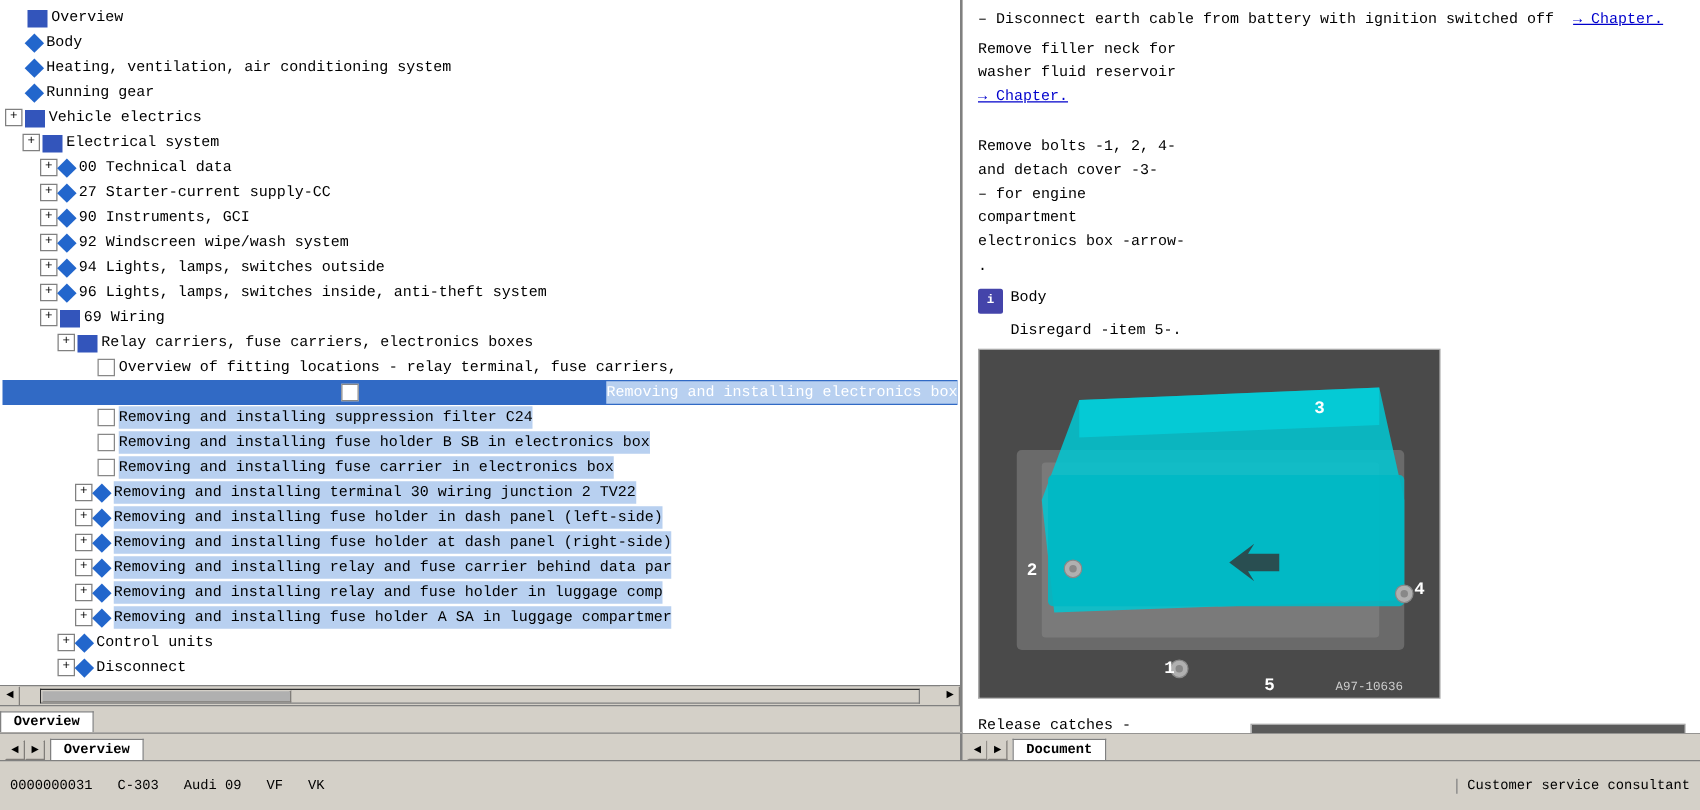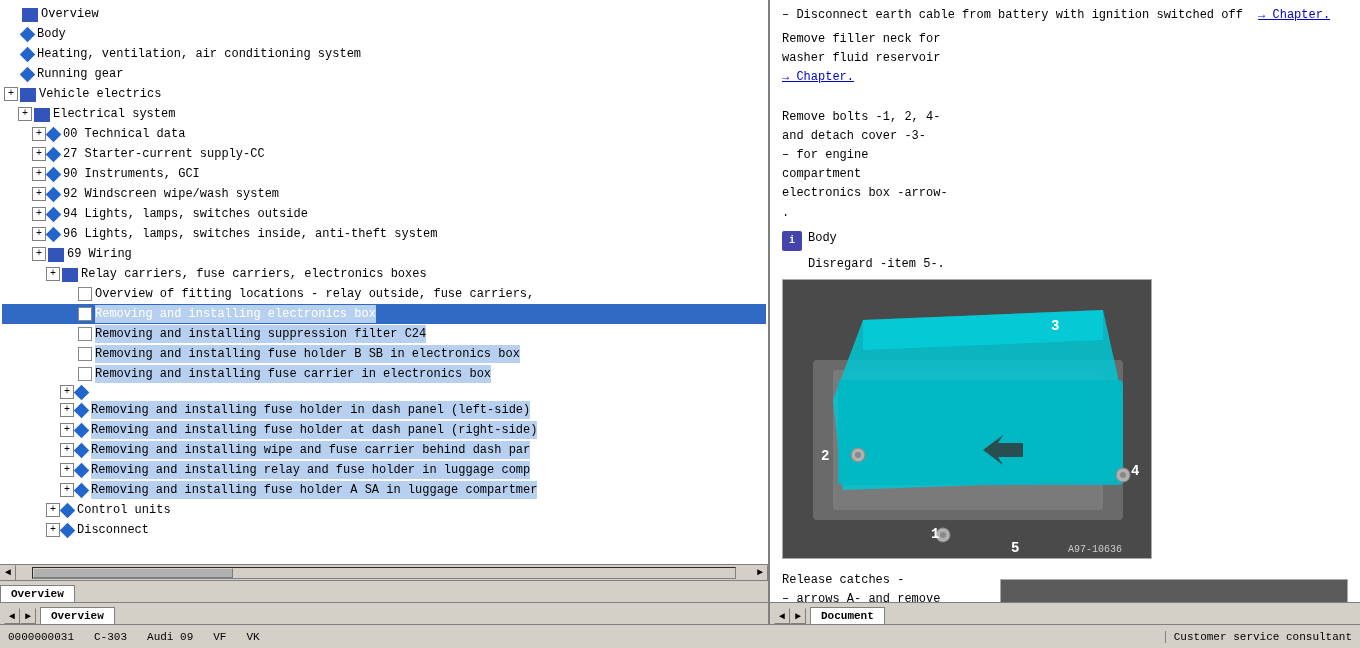--- a/index.html
+++ b/index.html
@@ -28,21 +28,21 @@
 
     
     .right-panel { flex: 1; background: #ffffff; overflow-y: auto; overflow-x: hidden; padding: 8px 12px; }
     .link { color: #0000cc; text-decoration: underline; cursor: pointer; }
     .car-image { width: 370px; height: 280px; background: #e8e8e8; border: 1px solid #aaa; position: relative; overflow: hidden; }
     .car-image-2 { width: 370px; height: 250px; background: #d8d8d8; border: 1px solid #aaa; position: relative; overflow: hidden; margin-top: 8px; }
     .note-box { display: flex; align-items: flex-start; margin: 6px 0; }
     .note-icon { width: 20px; height: 20px; background: #4444aa; border-radius: 2px; display: flex; align-items: center; justify-content: center; color: white; font-size: 10px; font-weight: bold; margin-right: 6px; flex-shrink: 0; }
 
     
-    .status-bar { height: 24px; background: #d4d0c8; border-top: 1px solid #808080; display: flex; align-items: center; font-size: 11px; }
+    .status-bar { height: 40px; background: #d4d0c8; border-top: 1px solid #808080; display: flex; align-items: center; font-size: 11px; }
     .status-left { padding: 0 8px; border-right: 1px solid #808080; flex: 1; display: flex; gap: 20px; }
     .status-right { padding: 0 8px; }
     .nav-btn { width: 16px; height: 16px; background: #d4d0c8; border: 1px outset #d4d0c8; display: flex; align-items: center; justify-content: center; font-size: 10px; cursor: pointer; }
 
     
     .top-instruction { font-size: 12px; margin-bottom: 8px; display: flex; align-items: flex-end; gap: 4px; }
   </style>
 </head>
 <body>
 
@@ -117,23 +117,23 @@
           <span class="tree-label">69 Wiring</span>
         </div>
         <div class="tree-item" style="padding-left: 44px;">
           <span class="expand-btn">+</span>
           <span style="display:inline-block;width:16px;height:14px;background:#3355bb;margin-right:3px;flex-shrink:0;position:relative;top:1px;"></span>
           <span class="tree-label">Relay carriers, fuse carriers, electronics boxes</span>
         </div>
         <div class="tree-item" style="padding-left: 58px;">
           <span style="display:inline-block;width:16px;height:14px;margin-right:2px;flex-shrink:0;"></span>
           <span style="display:inline-block;width:14px;height:14px;background:white;border:1px solid #888;margin-right:3px;flex-shrink:0;"></span>
-          <span class="tree-label">Overview of fitting locations - relay outside, fuse carriers,</span>
-        </div>
-        <div class="tree-item selected" style="padding-left: 58px;">
+          <span class="tree-label">Overview of fitting locations - relay terminal, fuse carriers,</span>
+        </div>
+        <div class="tree-item selected" style="padding-left: 58px; justify-content: space-between;">
           <span style="display:inline-block;width:16px;height:14px;margin-right:2px;flex-shrink:0;"></span>
           <span style="display:inline-block;width:14px;height:14px;background:white;border:1px solid #888;margin-right:3px;flex-shrink:0;"></span>
           <span class="tree-label highlighted">Removing and installing electronics box</span>
         </div>
         <div class="tree-item" style="padding-left: 58px;">
           <span style="display:inline-block;width:16px;height:14px;margin-right:2px;flex-shrink:0;"></span>
           <span style="display:inline-block;width:14px;height:14px;background:white;border:1px solid #888;margin-right:3px;flex-shrink:0;"></span>
           <span class="tree-label highlighted">Removing and installing suppression filter C24</span>
         </div>
         <div class="tree-item" style="padding-left: 58px;">
@@ -142,35 +142,36 @@
           <span class="tree-label highlighted">Removing and installing fuse holder B SB in electronics box</span>
         </div>
         <div class="tree-item" style="padding-left: 58px;">
           <span style="display:inline-block;width:16px;height:14px;margin-right:2px;flex-shrink:0;"></span>
           <span style="display:inline-block;width:14px;height:14px;background:white;border:1px solid #888;margin-right:3px;flex-shrink:0;"></span>
           <span class="tree-label highlighted">Removing and installing fuse carrier in electronics box</span>
         </div>
         <div class="tree-item" style="padding-left: 58px;">
           <span class="expand-btn">+</span>
           <span style="display:inline-block;width:11px;height:11px;background:#2266cc;transform:rotate(45deg);margin-right:4px;flex-shrink:0;"></span>
+          <span class="tree-label highlighted">Removing and installing terminal 30 wiring junction 2 TV22</span>
         </div>
         <div class="tree-item" style="padding-left: 58px;">
           <span class="expand-btn">+</span>
           <span style="display:inline-block;width:11px;height:11px;background:#2266cc;transform:rotate(45deg);margin-right:4px;flex-shrink:0;"></span>
           <span class="tree-label highlighted">Removing and installing fuse holder in dash panel (left-side)</span>
         </div>
         <div class="tree-item" style="padding-left: 58px;">
           <span class="expand-btn">+</span>
           <span style="display:inline-block;width:11px;height:11px;background:#2266cc;transform:rotate(45deg);margin-right:4px;flex-shrink:0;"></span>
           <span class="tree-label highlighted">Removing and installing fuse holder at dash panel (right-side)</span>
         </div>
         <div class="tree-item" style="padding-left: 58px;">
           <span class="expand-btn">+</span>
           <span style="display:inline-block;width:11px;height:11px;background:#2266cc;transform:rotate(45deg);margin-right:4px;flex-shrink:0;"></span>
-          <span class="tree-label highlighted">Removing and installing wipe and fuse carrier behind dash par</span>
+          <span class="tree-label highlighted">Removing and installing relay and fuse carrier behind data par</span>
         </div>
         <div class="tree-item" style="padding-left: 58px;">
           <span class="expand-btn">+</span>
           <span style="display:inline-block;width:11px;height:11px;background:#2266cc;transform:rotate(45deg);margin-right:4px;flex-shrink:0;"></span>
           <span class="tree-label highlighted">Removing and installing relay and fuse holder in luggage comp</span>
         </div>
         <div class="tree-item" style="padding-left: 58px;">
           <span class="expand-btn">+</span>
           <span style="display:inline-block;width:11px;height:11px;background:#2266cc;transform:rotate(45deg);margin-right:4px;flex-shrink:0;"></span>
           <span class="tree-label highlighted">Removing and installing fuse holder A SA in luggage compartmer</span>

